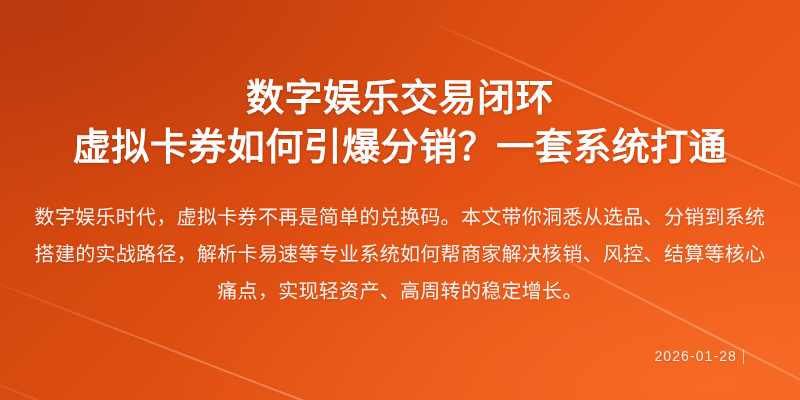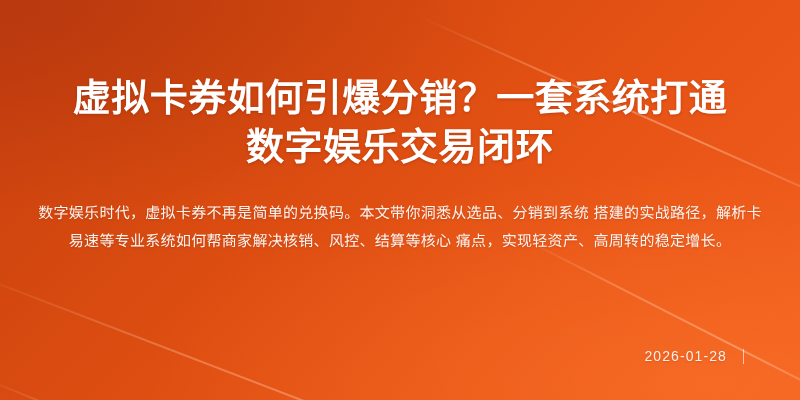--- a/index.html
+++ b/index.html
@@ -100,34 +100,34 @@
   .headline .line {
     display: block;
     white-space: nowrap;
   }
 
   .summary {
     margin: 0;
     padding-top: 26px;
     text-align: center;
     color: rgba(255,255,255,0.94);
-    font-size: 15px;
+    font-size: 20px;
     font-weight: 400;
     line-height: 1.85;
     letter-spacing: 0.3px;
     text-shadow: 0 1px 2px rgba(110,28,4,0.22);
   }
 
   .spacer { flex: 1 1 auto; }
 
   .meta {
     display: flex;
     align-items: center;
     justify-content: flex-end;
-    gap: 16px;
+    gap: 6px;
     padding-right: 22px;
     padding-bottom: 36px;
     color: rgba(255,255,255,0.90);
     font-size: 14px;
     letter-spacing: 1.1px;
     text-shadow: 0 1px 2px rgba(110,28,4,0.22);
   }
   .meta-date { white-space: nowrap; }
   .meta-sep {
     width: 1px;
@@ -144,22 +144,22 @@
 
   <div class="bg-glow"></div>
   <div class="streak streak-1"></div>
   <div class="streak streak-2"></div>
   <div class="streak streak-3"></div>
   <div class="streak streak-4"></div>
 
   <div class="content">
 
     <h1 class="headline">
+      <span class="line">数字娱乐交易闭环</span>
       <span class="line">虚拟卡券如何引爆分销？一套系统打通</span>
-      <span class="line">数字娱乐交易闭环</span>
     </h1>
 
     <p class="summary">
       <span>数字娱乐时代，虚拟卡券不再是简单的兑换码。本文带你洞悉从选品、分销到系统</span>
       <span>搭建的实战路径，解析卡易速等专业系统如何帮商家解决核销、风控、结算等核心</span>
       <span>痛点，实现轻资产、高周转的稳定增长。</span>
     </p>
 
     <div class="spacer"></div>
 

